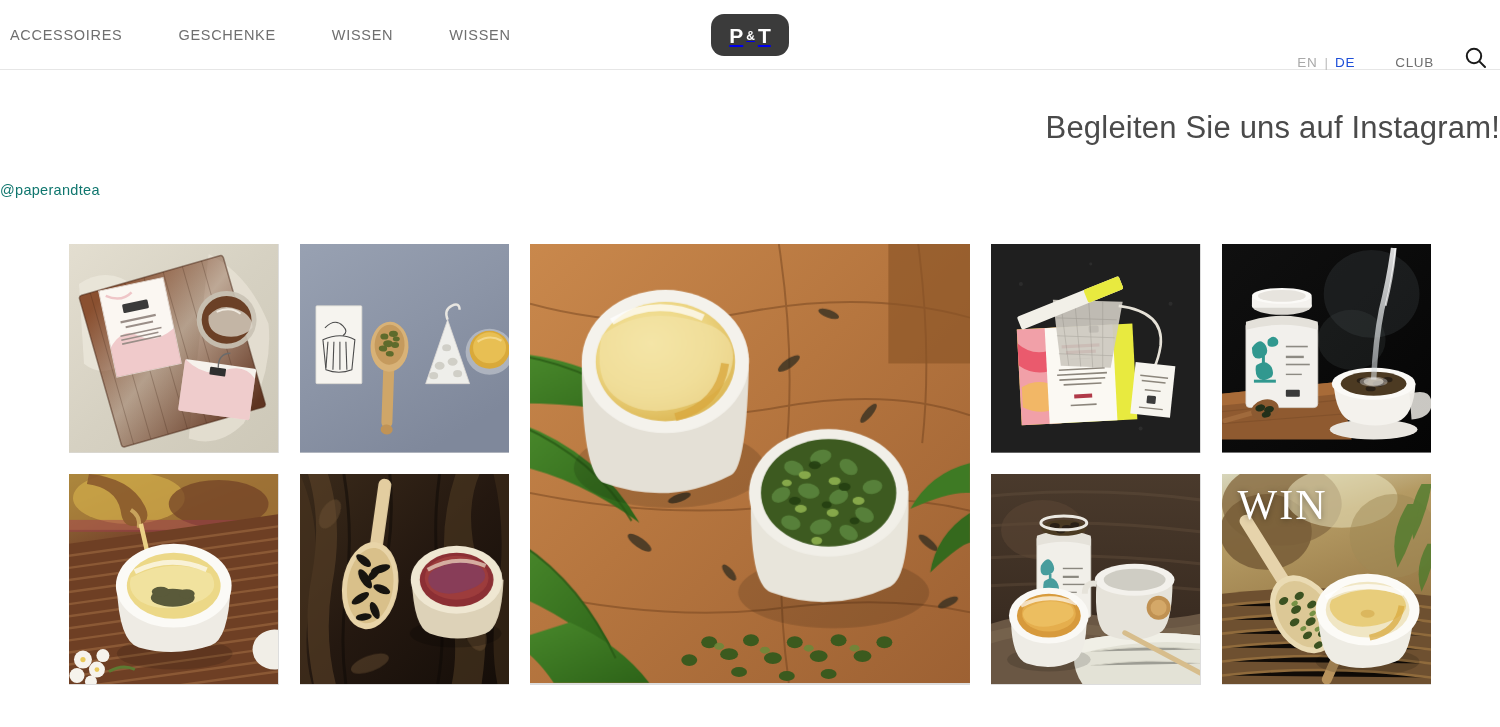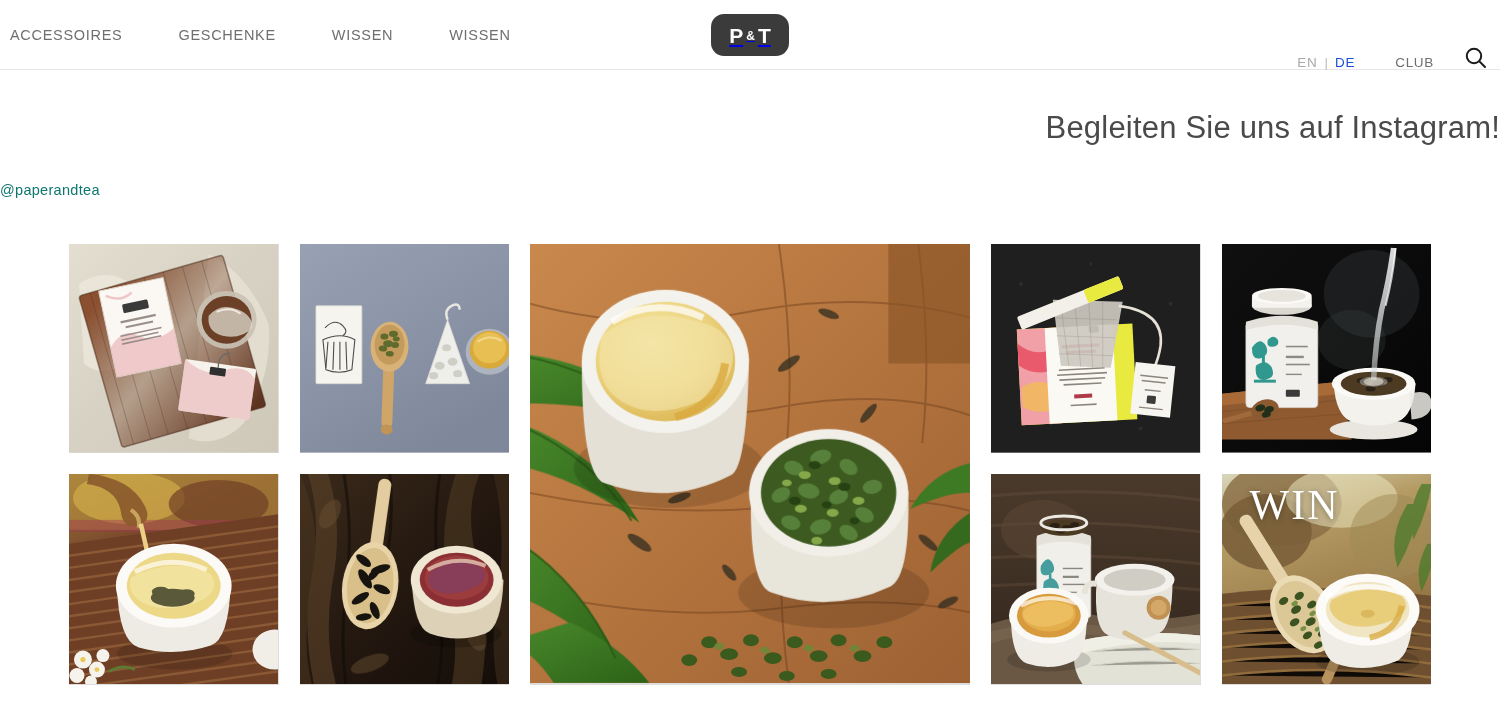--- a/index.html
+++ b/index.html
@@ -143,21 +143,21 @@
     cursor: pointer;
     display: block;
   }
   .tile-center {
     grid-column: 3 / span 2;
     grid-row: 1 / span 2;
   }
   .tile-art { position: absolute; inset: 0; }
   .tile-overlay-text {
     position: absolute;
-    top: 10px; left: 28px;
+    top: 10px; left: 16px;
     color: #ffffff;
     font-family: "Liberation Serif", serif;
     font-size: 42px;
     letter-spacing: 2px;
     line-height: 1;
     text-shadow: 0 1px 6px rgba(0,0,0,0.35);
     pointer-events: none;
     text-align: center;
   }
 </style>

